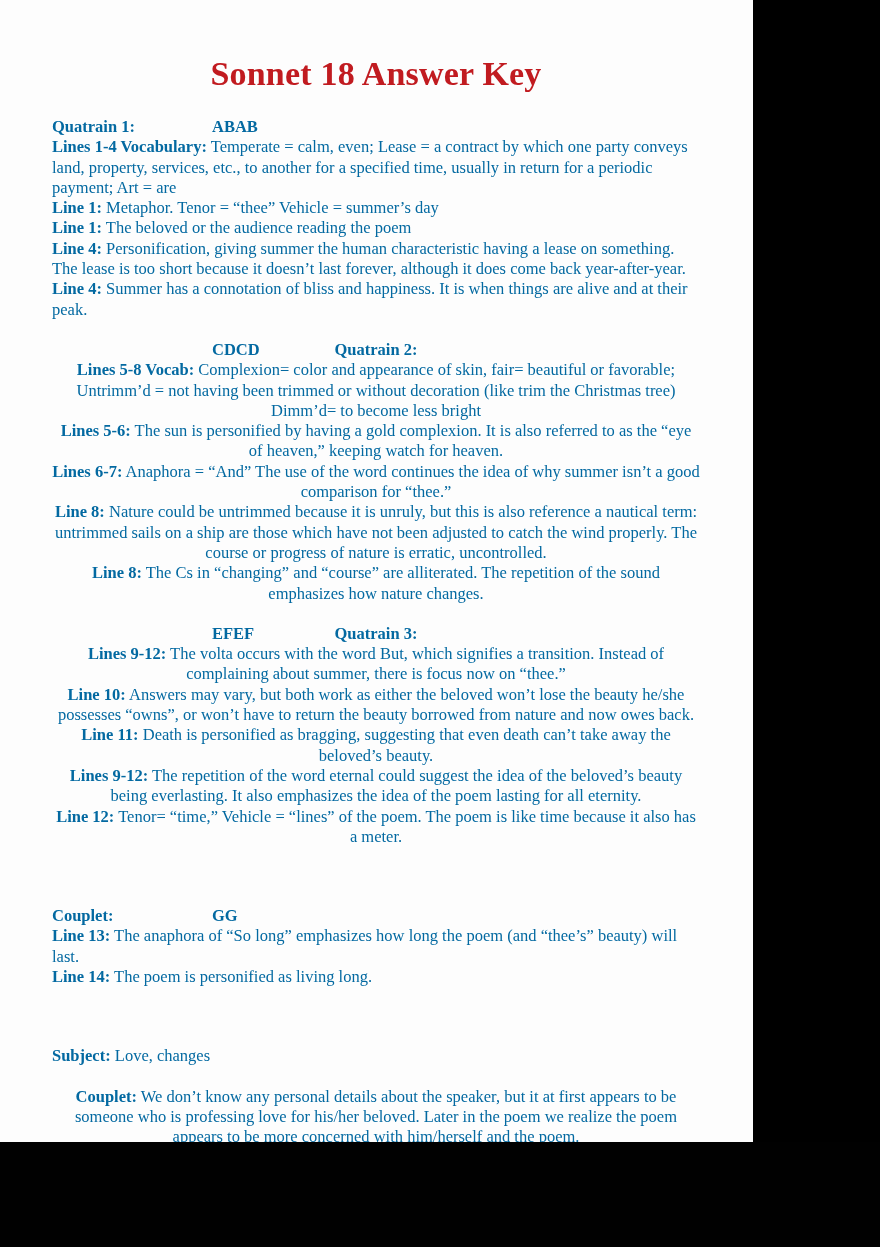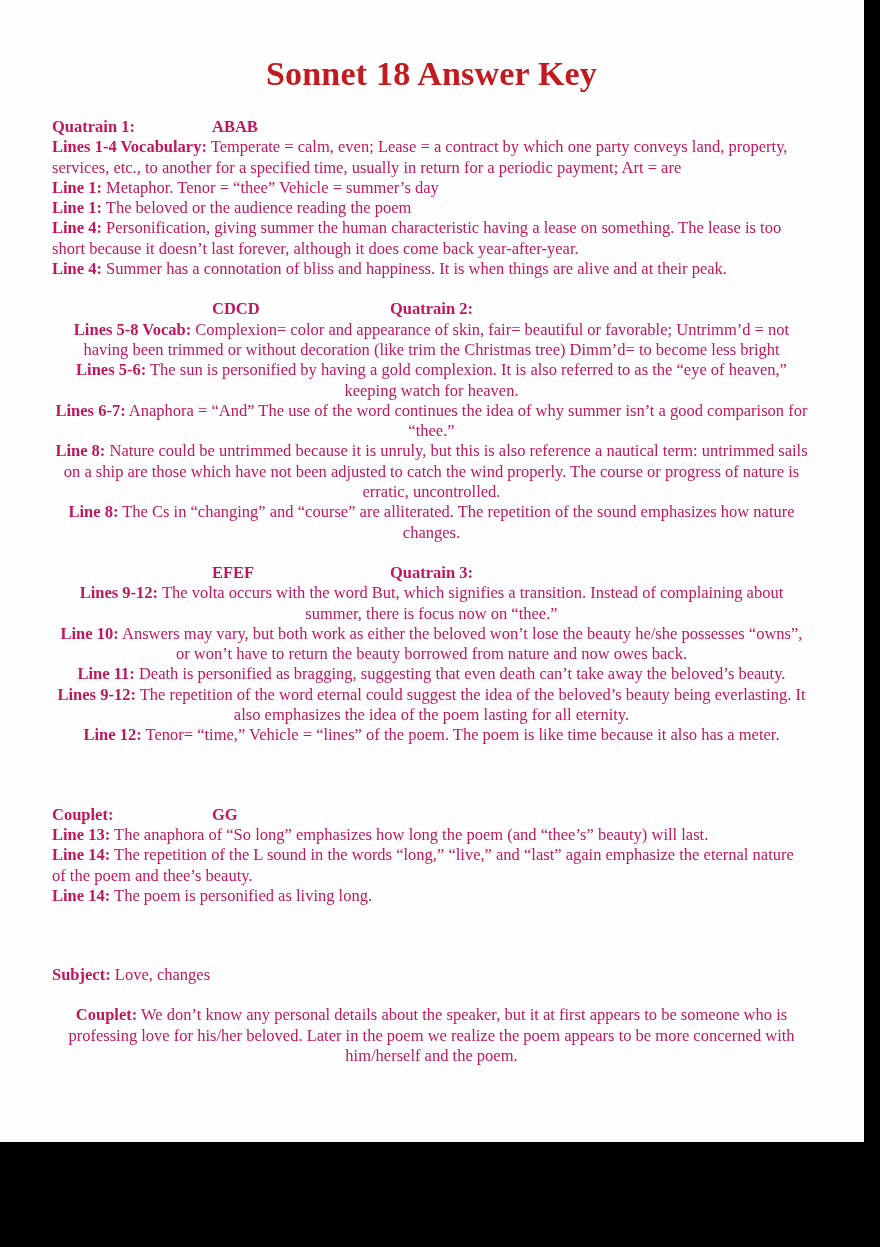--- a/index.html
+++ b/index.html
@@ -4,41 +4,41 @@
 <style>
   html, body { margin: 0; padding: 0; }
   body {
     width: 880px;
     height: 1247px;
     background: #000;
     font-family: "Liberation Serif", "DejaVu Serif", serif;
     overflow: hidden;
   }
   .page {
-    width: 864px;
+    width: 753px;
     height: 1142px;
     background: #fdfdfd;
     box-sizing: border-box;
     overflow: hidden;
   }
   .page-inner {
     padding: 0 53px 0 52px;
   }
   .doc-title {
     margin: 53px 0 0 0;
     text-align: center;
     font-size: 34px;
     line-height: 41px;
     font-weight: bold;
     color: #c11b20;
     letter-spacing: 0.2px;
   }
   .sections {
     margin-top: 23px;
-    color: #be185d;
+    color: #0369a1;
     font-size: 16.5px;
     line-height: 20.3px;
   }
   .sec.gap-1 { margin-top: 20px; text-align: center; }
   .sec.gap-2 { margin-top: 59px; }
   p.heading, p.para { margin: 0; padding: 0; }
   p.heading { position: relative; font-weight: bold; }
   p.heading .scheme {
     position: absolute;
     left: 160px;
@@ -79,21 +79,20 @@
           <p class="heading"><span>Quatrain 3:</span><span class="scheme">EFEF</span></p>
           <p class="para"><strong class="plabel">Lines 9-12:</strong> <span>The volta occurs with the word But, which signifies a transition. Instead of complaining about summer, there is focus now on “thee.”</span></p>
           <p class="para"><strong class="plabel">Line 10:</strong> <span>Answers may vary, but both work as either the beloved won’t lose the beauty he/she possesses “owns”, or won’t have to return the beauty borrowed from nature and now owes back.</span></p>
           <p class="para"><strong class="plabel">Line 11:</strong> <span>Death is personified as bragging, suggesting that even death can’t take away the beloved’s beauty.</span></p>
           <p class="para"><strong class="plabel">Lines 9-12:</strong> <span>The repetition of the word eternal could suggest the idea of the beloved’s beauty being everlasting. It also emphasizes the idea of the poem lasting for all eternity.</span></p>
           <p class="para"><strong class="plabel">Line 12:</strong> <span>Tenor= “time,” Vehicle = “lines” of the poem. The poem is like time because it also has a meter.</span></p>
         </section>
         <section class="sec gap-2">
           <p class="heading"><span>Couplet:</span><span class="scheme">GG</span></p>
           <p class="para"><strong class="plabel">Line 13:</strong> <span>The anaphora of “So long” emphasizes how long the poem (and “thee’s” beauty) will last.</span></p>
-          <p class="para"><strong class="plabel">Line 14:</strong> <span>The repetition of the L sound in the words “long,” “live,” and “last” again emphasize the eternal nature of the poem and thee’s beauty.</span></p>
           <p class="para"><strong class="plabel">Line 14:</strong> <span>The poem is personified as living long.</span></p>
         </section>
         <section class="sec gap-2">
           <p class="para"><strong class="plabel">Subject:</strong> <span>Love, changes</span></p>
         </section>
         <section class="sec gap-1">
           <p class="para"><strong class="plabel">Couplet:</strong> <span>We don’t know any personal details about the speaker, but it at first appears to be someone who is professing love for his/her beloved. Later in the poem we realize the poem appears to be more concerned with him/herself and the poem.</span></p>
         </section>
       </div>
   </div>

